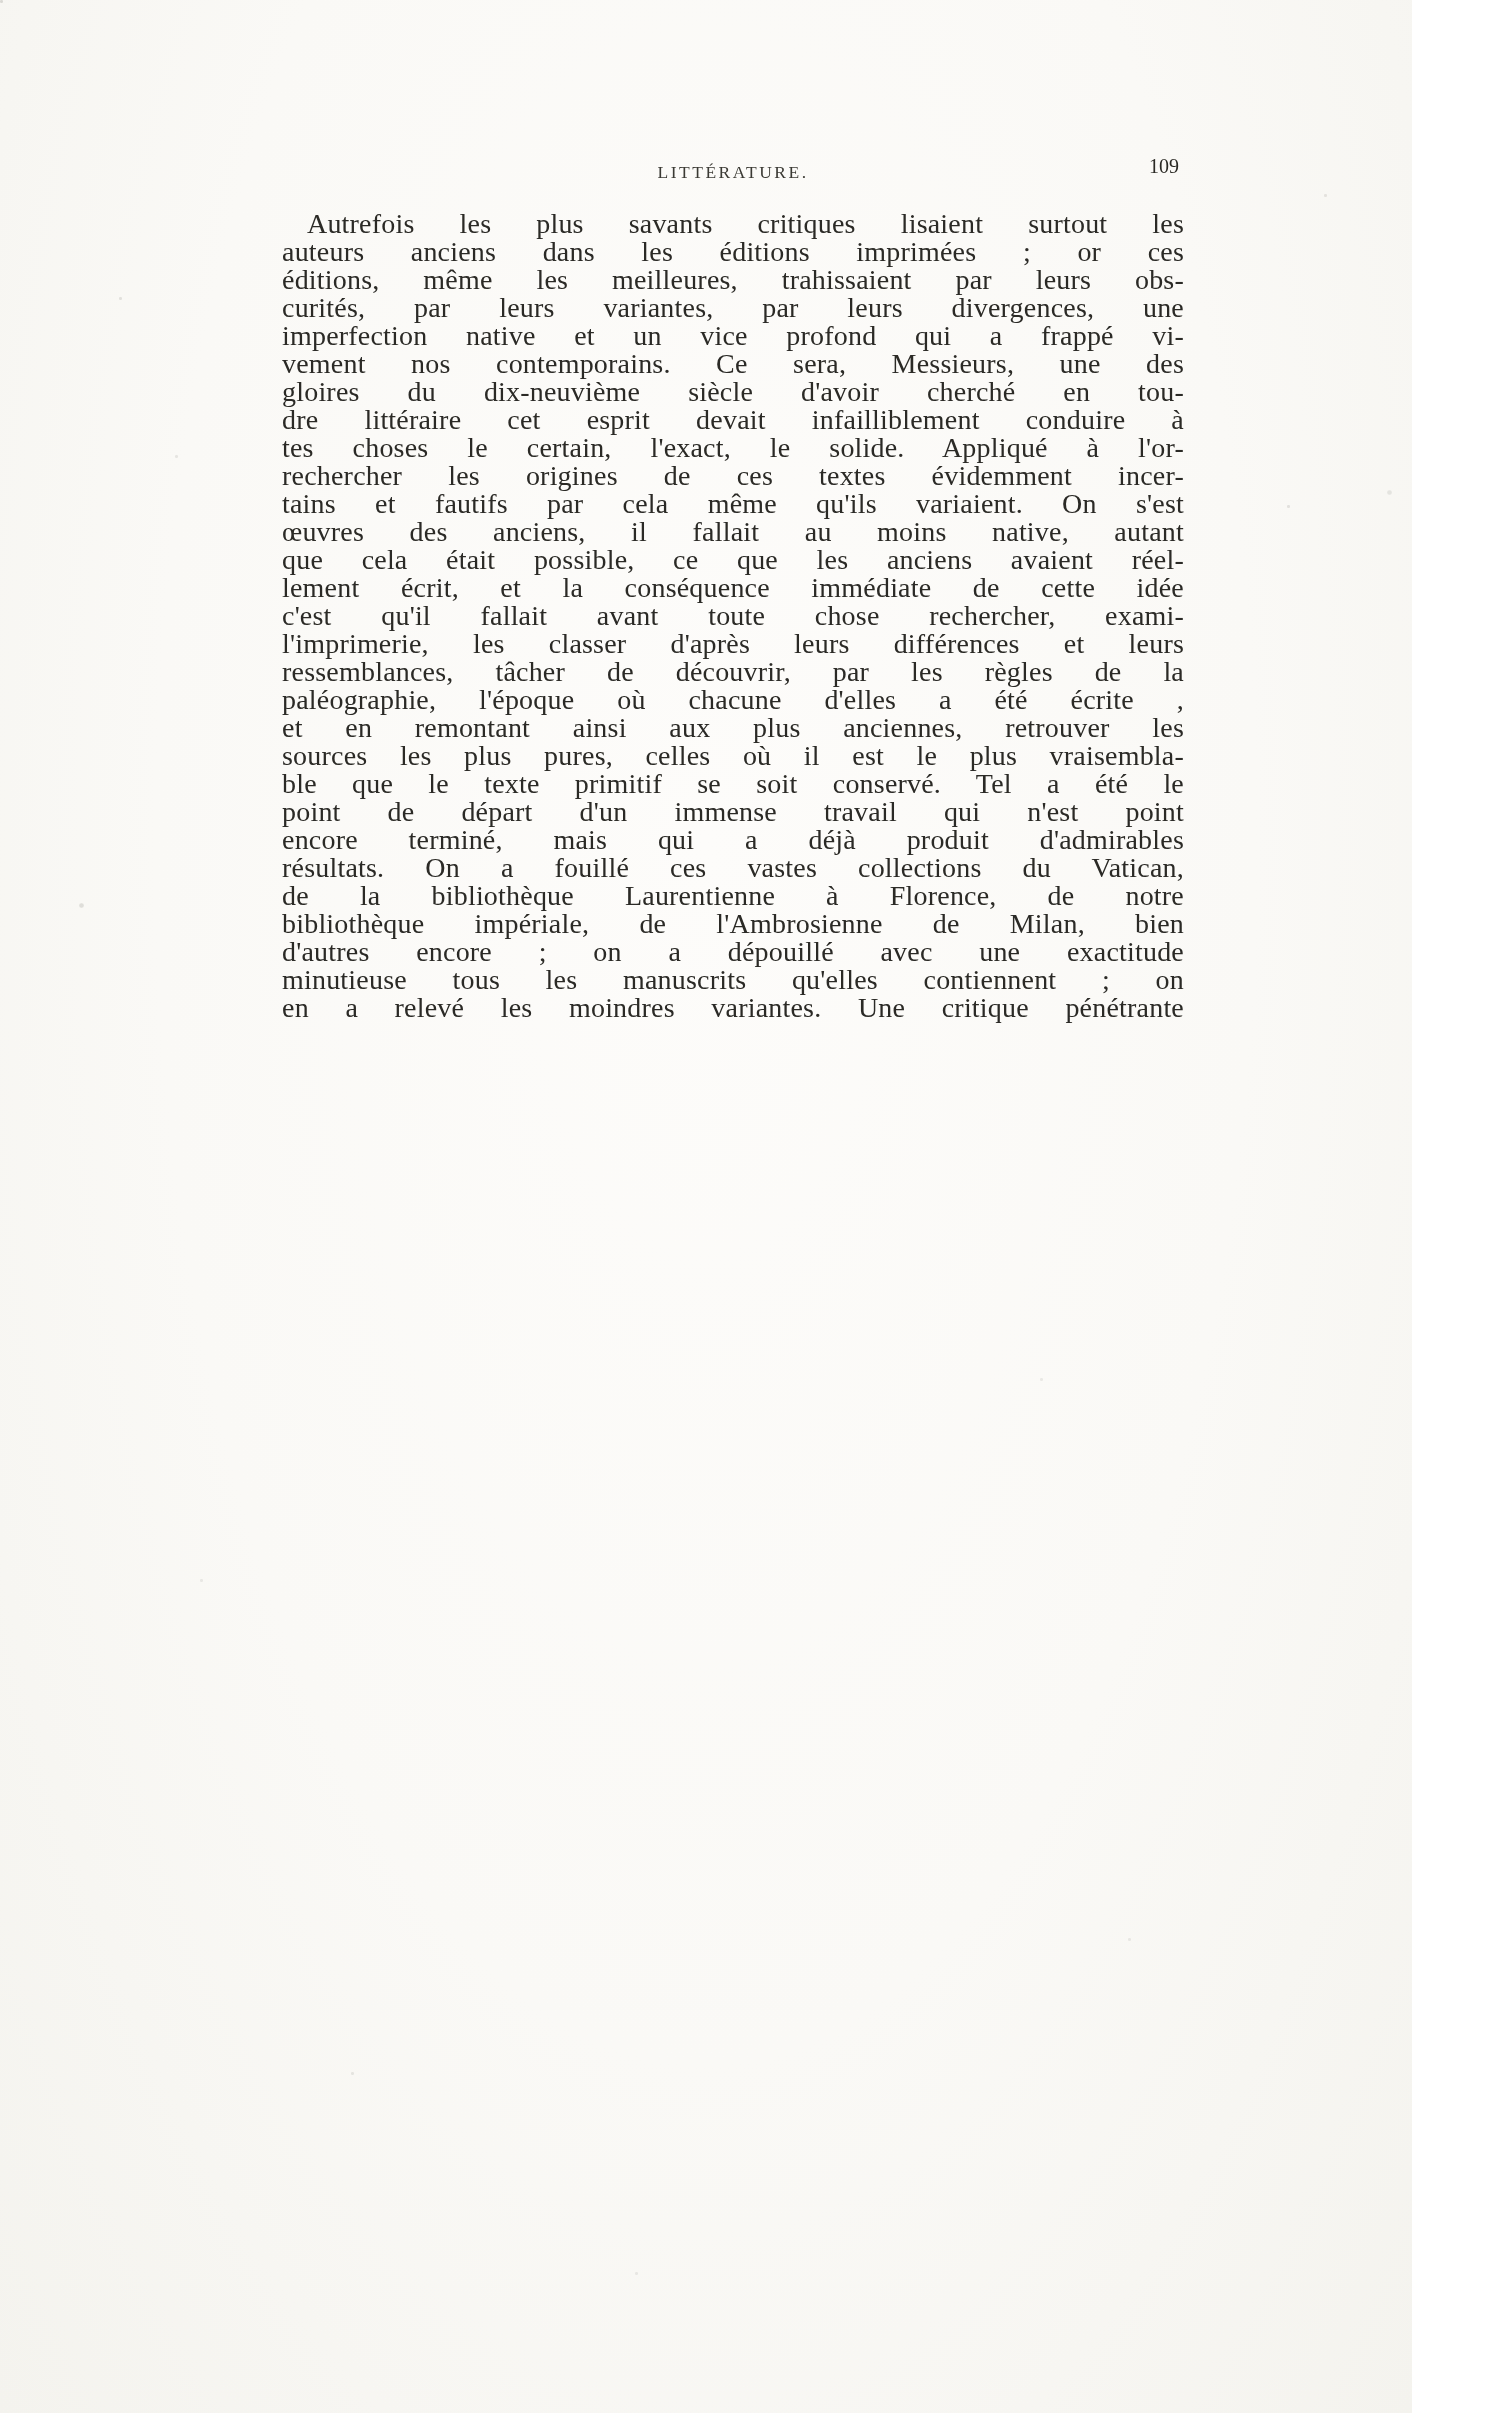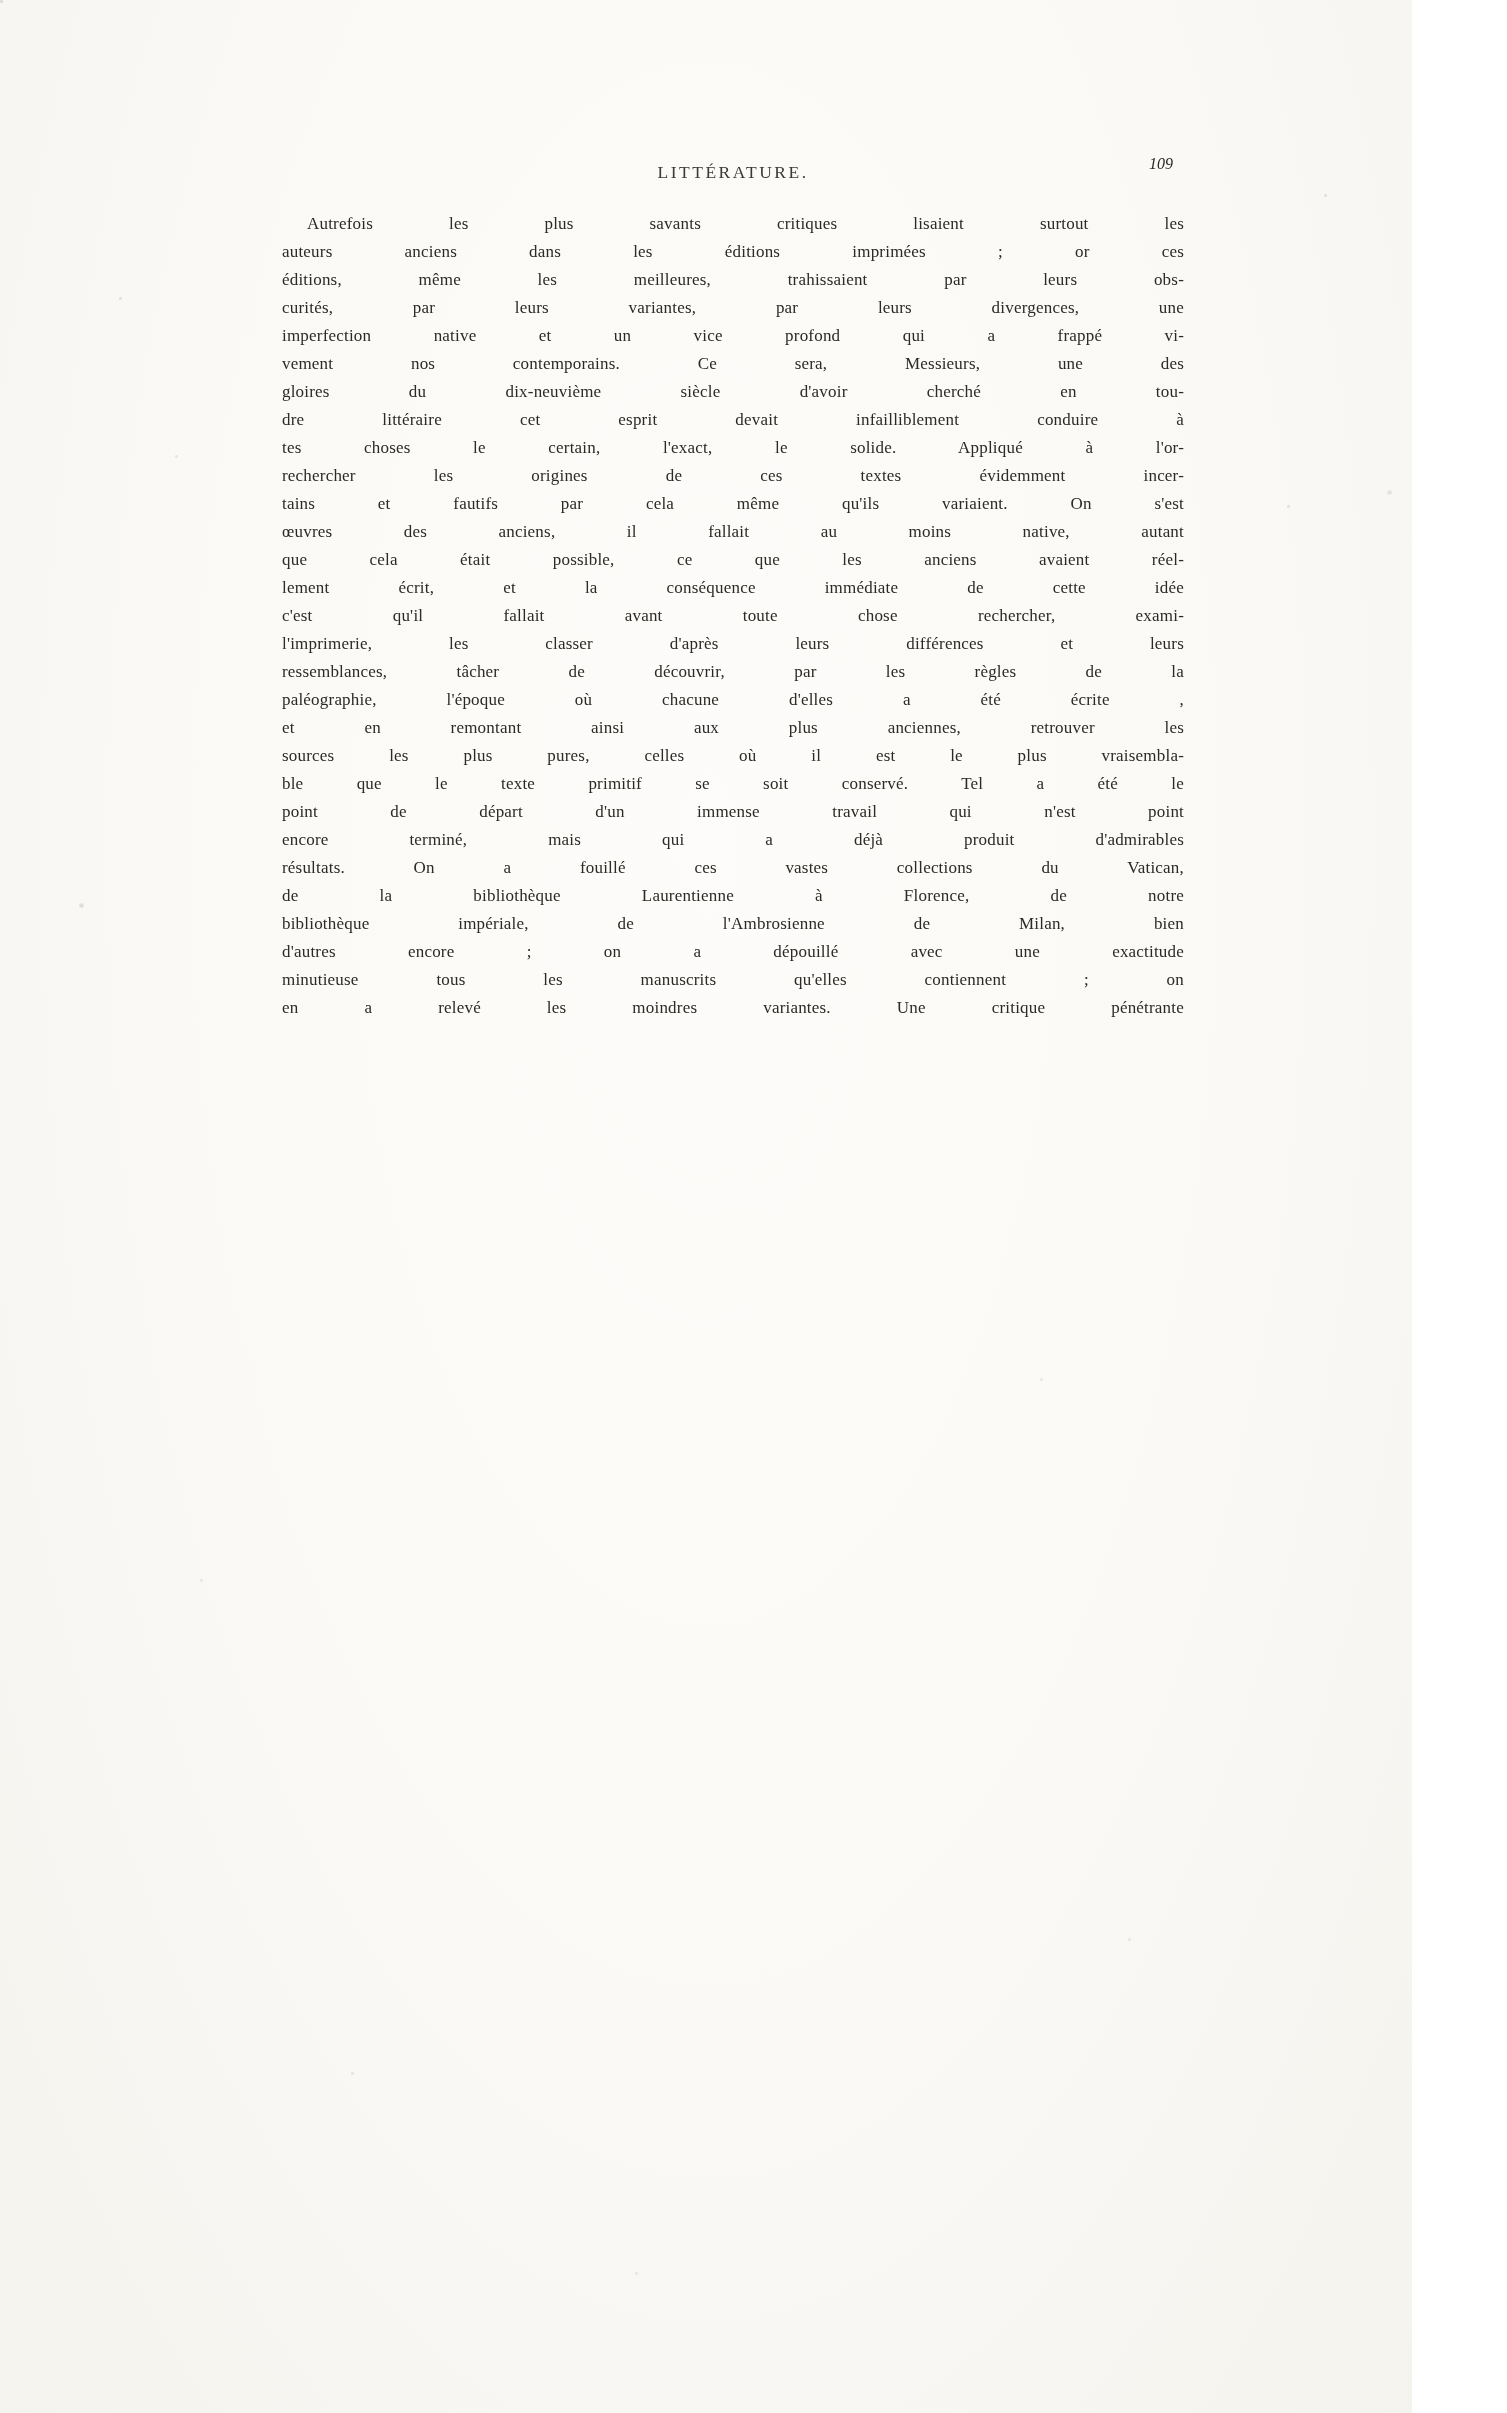--- a/index.html
+++ b/index.html
@@ -59,29 +59,28 @@
     left: 50%;
     top: 6.7px;
     transform: translateX(-50%);
     font-size: 17.5px;
     letter-spacing: 2.5px;
     color: #3b3a34;
     white-space: nowrap;
   }
   .page-number {
     position: absolute;
-    right: 11px;
+    right: 5px;
     top: 0;
-    font-size: 16px;
+    font-size: 20px;
     color: #2b2a25;
-    font-style: italic;
   }
   .body-text {
     margin-top: 20px;
-    font-size: 17px;
+    font-size: 28px;
     line-height: 28px;
     letter-spacing: 0.2px;
     color: #2b2a26;
   }
   .body-text .line {
     text-align: justify;
     text-align-last: justify;
   }
   .body-text .line:first-child {
     text-indent: 25px;

